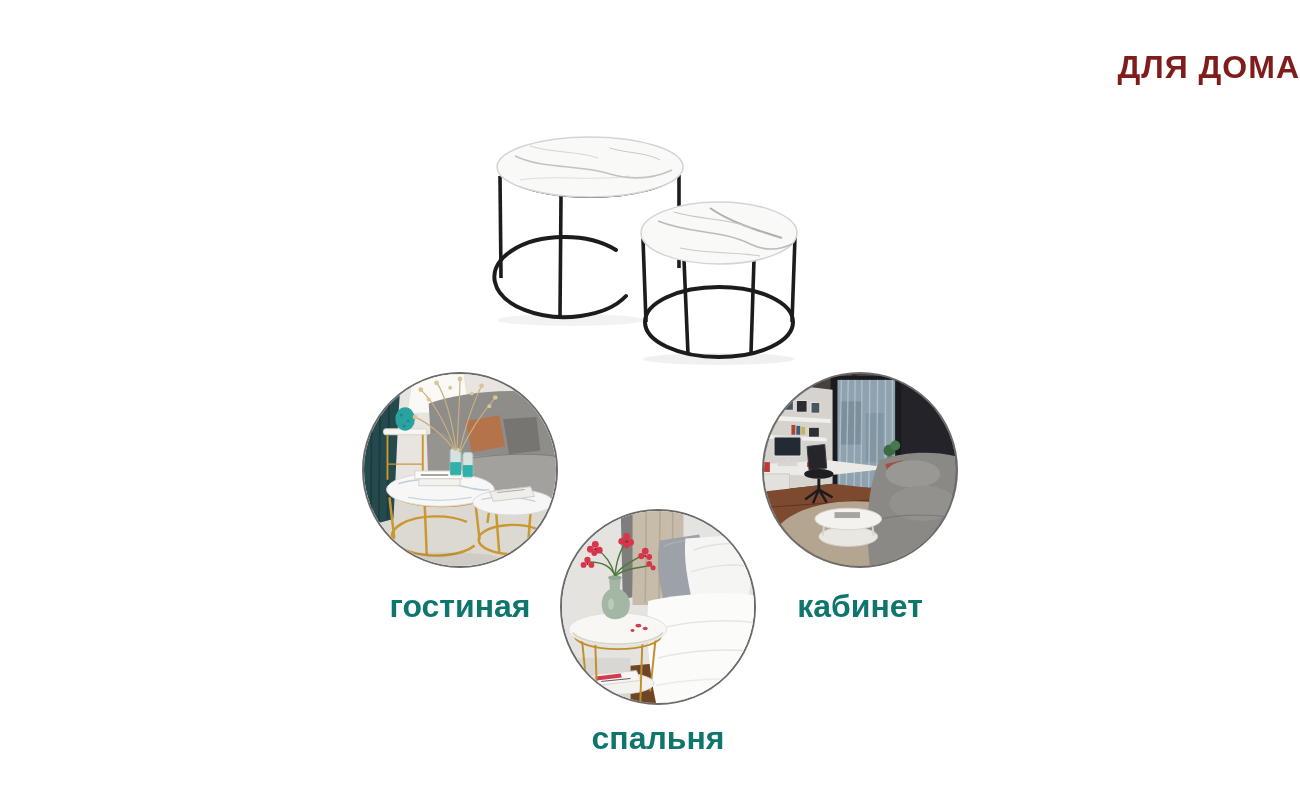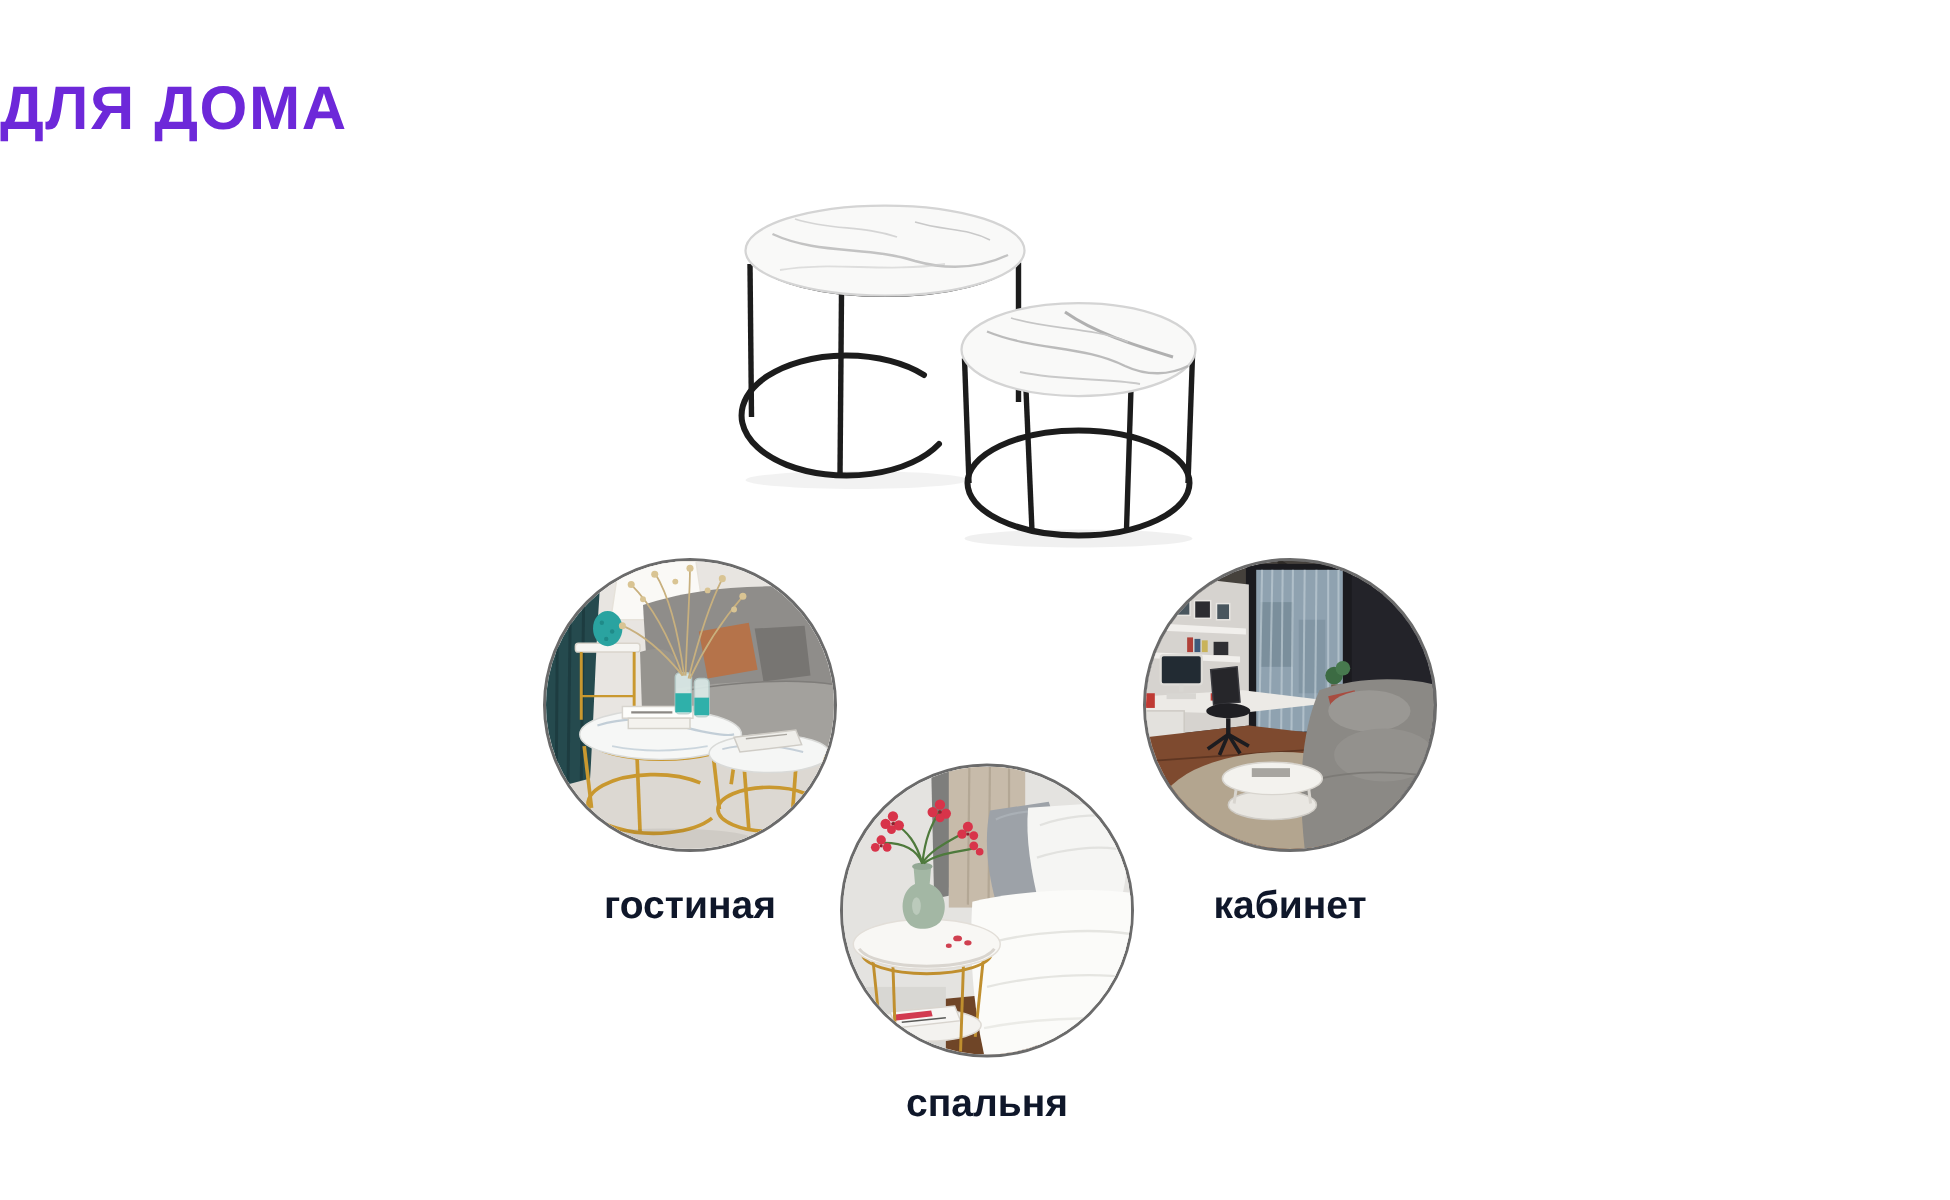--- a/index.html
+++ b/index.html
@@ -1,28 +1,28 @@
 <!DOCTYPE html>
 <html><head>
 <meta charset="utf-8">
 <style>
   html,body{margin:0;padding:0;background:#ffffff;}
   .canvas{position:relative;width:1300px;height:800px;background:#ffffff;overflow:hidden;
           font-family:"Liberation Sans", sans-serif;}
-  .title{position:absolute;left:0;top:49px;width:1300px;text-align:left;
-         font-size:41px;font-weight:700;color:#6d28d9;letter-spacing:1px;}
+  .title{position:absolute;left:0;top:49px;width:1300px;text-align:right;
+         font-size:32px;font-weight:700;color:#7f1d1d;letter-spacing:1px;}
   .product{position:absolute;left:460px;top:118px;width:420px;height:255px;}
   .circle{position:absolute;width:196px;height:196px;border-radius:50%;
           border:2px solid #6b6b6b;overflow:hidden;box-sizing:border-box;background:#fff;}
   .circle svg{display:block;width:100%;height:100%;}
   .c-living{left:362px;top:372px;}
   .c-office{left:762px;top:372px;}
   .c-bedroom{left:560px;top:509px;}
   .label{position:absolute;width:200px;text-align:center;
-         font-size:26px;font-weight:700;color:#0f172a;line-height:1;}
+         font-size:32px;font-weight:700;color:#0f766e;line-height:1;}
   .l-living{left:360px;top:590px;}
   .l-office{left:760px;top:590px;}
   .l-bedroom{left:558px;top:722px;}
 </style>
 </head>
 <body>
 
 <div class="canvas">
 
   <div class="title">ДЛЯ ДОМА</div>

